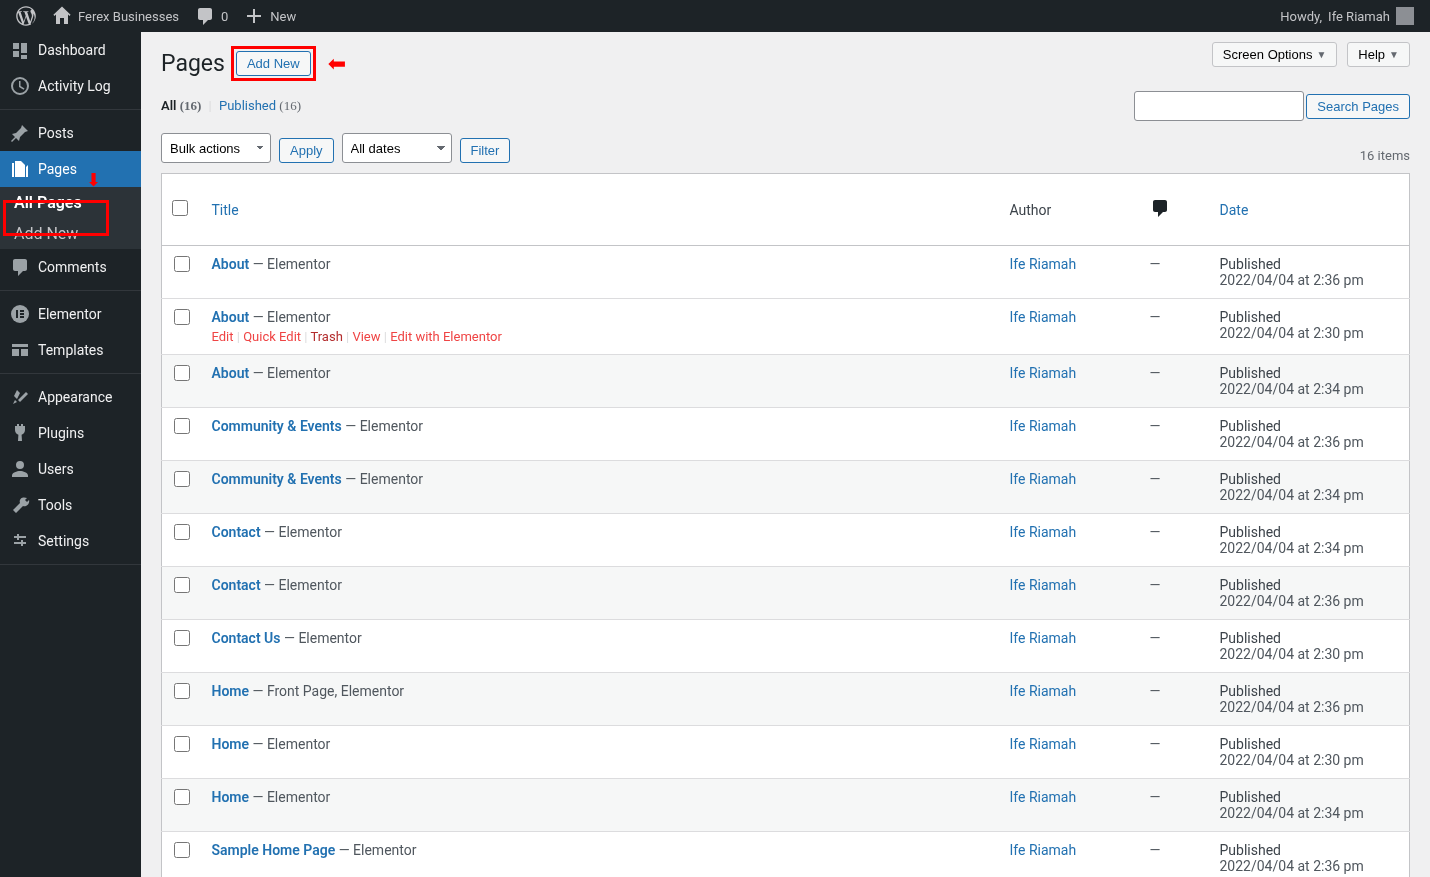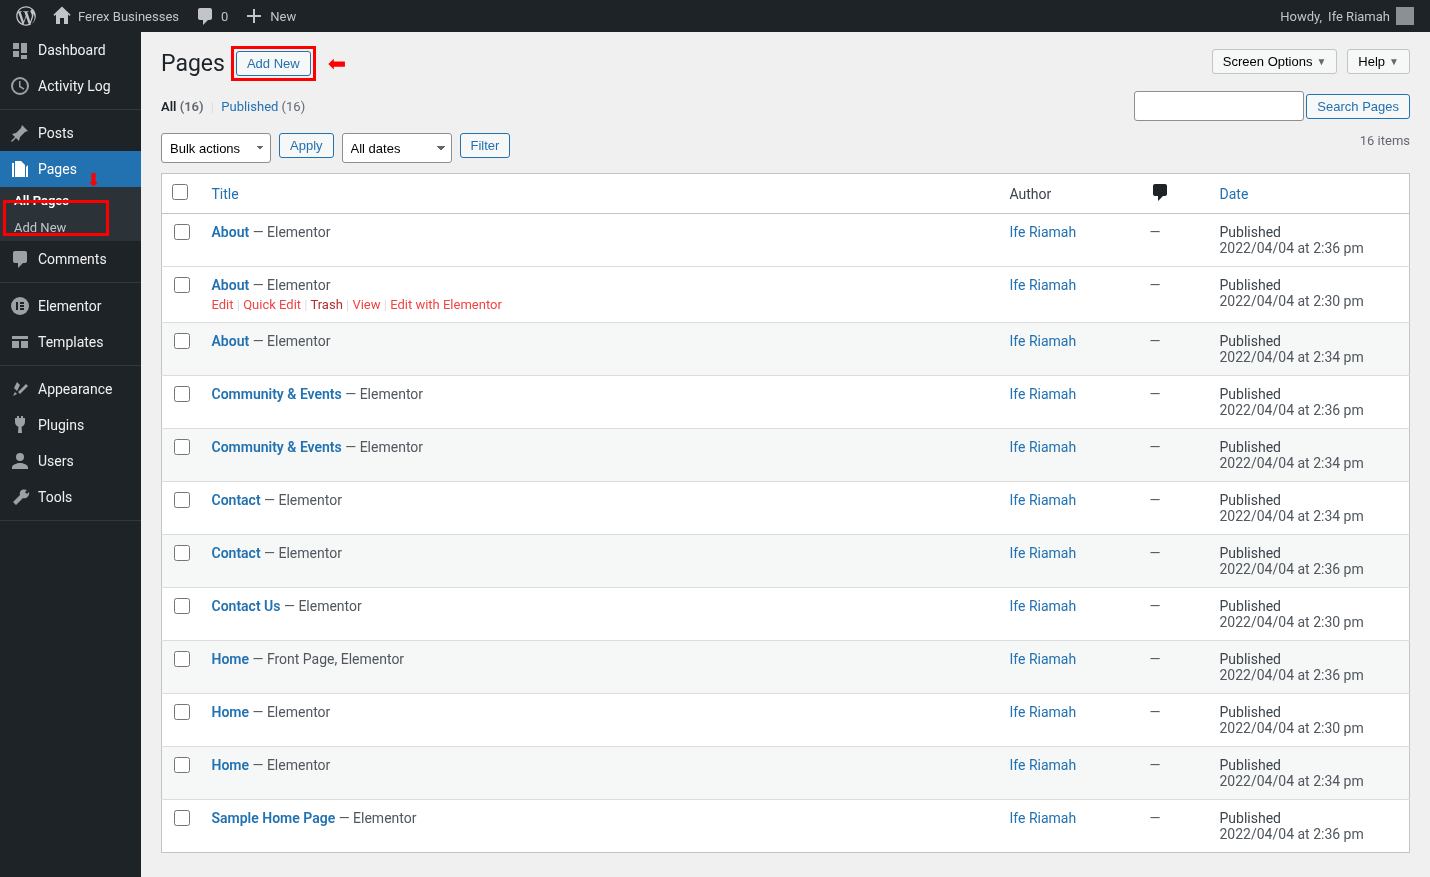--- a/index.html
+++ b/index.html
@@ -16,54 +16,54 @@
   .wrap { display: flex; height: calc(877px - 32px); }
 
   
   .sidebar { width: 141px; background: #1d2327; color: #c3c4c7; flex-shrink: 0; font-size: 14px; position: relative; }
   .side-item { display: flex; align-items: center; gap: 8px; padding: 8px 10px; cursor: pointer; color: #f0f0f1; }
   .side-item svg { width: 20px; height: 20px; fill: rgba(240,246,252,.6); flex-shrink: 0; }
   .side-item.current { background: #2271b1; color: #fff; position: relative; }
   .side-item.current svg { fill: #fff; }
   .side-item.current::after { content: ""; position: absolute; right: -8px; top: 50%; transform: translateY(-50%); border: 8px solid transparent; border-right-color: #f0f0f1; }
   .side-sub { background: #2c3338; }
-  .side-sub a { display: block; padding: 6px 14px 6px 14px; color: #c3c4c7; font-size: 13px; }
+  .side-sub a { display: block; padding: 6px 14px 6px 14px; color: #c3c4c7; font-size: 16px; }
   .side-sub a.current { color: #fff; font-weight: 600; }
   .side-sep { border-top: 1px solid #32373c; margin: 5px 0; }
 
   .side-hl-pages { position: absolute; border: 3px solid #ff0000; pointer-events: none; left: 3px; width: 106px; height: 36px; top: 168px; }
 
   .red-arrow-down { color: #ff0000; font-size: 18px; position: absolute; left: 86px; top: 137px; pointer-events:none; }
 
   
   .content { flex: 1; padding: 0; overflow: hidden; position: relative; background: #f0f0f1; }
-  .top-actions { position: absolute; right: 20px; top: 17px; display: flex; gap: 10px; }
+  .top-actions { position: absolute; right: 20px; top: 10px; display: flex; gap: 10px; }
   .panel-btn { background: #f6f7f7; border: 1px solid #c3c4c7; border-top-color: #c3c4c7; border-radius: 3px; padding: 4px 10px; font-size: 13px; cursor: pointer; display: flex; align-items: center; gap: 4px; }
   .panel-btn .tri { font-size: 10px; color: #646970; }
 
   .heading-row { padding: 14px 20px 10px 20px; display: flex; align-items: center; gap: 6px; }
   h1.page-title { font-size: 23px; font-weight: 400; color: #1d2327; }
   .addnew-box { border: 3px solid #ff0000; padding: 2px; display: inline-block; }
   .btn-secondary { border: 1px solid #2271b1; color: #2271b1; background: #f6f7f7; border-radius: 3px; padding: 4px 10px; font-size: 13px; cursor: pointer; }
   .red-arrow-left { color: #ff0000; font-size: 22px; margin-left: 6px; }
 
   .subsubsub { padding: 0 20px 8px 20px; font-size: 13px; color: #646970; display:flex; align-items:center; justify-content: space-between; }
   .subsubsub .left a.current { color: #1d2327; font-weight: 600; }
-  .subsubsub .count { color: #646970; }
+  .subsubsub .count { color: #646970; font-family: Liberation Serif, serif; }
   .subsubsub .sep { color: #dcdcde; padding: 0 4px; }
   .subsubsub .right { display:flex; gap:2px; align-items:center; }
   .search-box input[type=search] { border: 1px solid #8c8f94; background: #fff; padding: 4px 6px; width: 170px; height: 30px; border-radius: 3px; }
 
-  .filters { padding: 4px 20px 10px 20px; display: flex; align-items: flex-start; gap: 8px; }
+  .filters { padding: 4px 20px 10px 20px; display: flex; align-items: flex-end; gap: 8px; }
   .filters select { border: 1px solid #8c8f94; background: #fff; padding: 0 24px 0 8px; height: 30px; border-radius: 3px; font-size: 13px; appearance: none; background-image: linear-gradient(45deg, transparent 50%, #646970 50%), linear-gradient(-45deg, transparent 50%, #646970 50%); background-position: right 10px center, right 6px center; background-size: 4px 4px; background-repeat: no-repeat; min-width: 110px;}
   .filters .items-count { margin-left: auto; font-size: 13px; color: #646970; }
 
   
   table.wp-list { width: calc(100% - 40px); margin: 0 20px; border-collapse: collapse; background: #fff; border: 1px solid #c3c4c7; }
-  table.wp-list th { text-align: left; font-weight: 400; padding: 8px 10px; border-bottom: 1px solid #c3c4c7; font-size: 14px; }
+  table.wp-list th { text-align: left; font-weight: 400; padding: 24px 10px; border-bottom: 1px solid #c3c4c7; font-size: 14px; }
   table.wp-list th a { color: #2271b1; }
   table.wp-list td { padding: 10px 10px; vertical-align: top; font-size: 14px; border-top: 1px solid #dcdcde; }
   table.wp-list tbody tr:first-child td { border-top: none; }
   table.wp-list tbody tr.alt { background: #f6f7f7; }
   .check-col { width: 40px; text-align: center; }
   .check-col input { width: 16px; height: 16px; border: 1px solid #8c8f94; border-radius: 3px; }
   .title-col { width: auto; }
   .auth-col { width: 140px; }
   .cmt-col { width: 70px; text-align: left; }
   .date-col { width: 200px; }
@@ -185,20 +185,26 @@
           <path d="M10 10a4 4 0 100-8 4 4 0 000 8zm0 2c-3 0-8 1.5-8 4.5V18h16v-1.5c0-3-5-4.5-8-4.5z"></path>
         </svg>
       <span>Users</span>
     </div>
     <div class="side-item">
       <svg viewBox="0 0 20 20">
           <path d="M17 3l-2 2 2 2 2-2c.5 1.5 0 3.5-1.5 5S14 11.5 13 11l-7 7-3-3 7-7c-.5-1-.5-3 1-4.5S15.5 2.5 17 3z"></path>
         </svg>
       <span>Tools</span>
     </div>
+    <div class="side-item">
+      <svg viewBox="0 0 20 20">
+          <path d="M4 5h3V3h2v2h7v2H9v2H7V7H4zm0 6h7V9h2v2h3v2h-3v2h-2v-2H4z"></path>
+        </svg>
+      <span>Settings</span>
+    </div>
     <div class="side-sep"></div>
 
     <span class="red-arrow-down">⬇</span>
     <div class="side-hl-pages"></div>
   </div>
 
   <div class="content">
     <div class="top-actions">
       <button class="panel-btn">
           <span>Screen Options</span>

